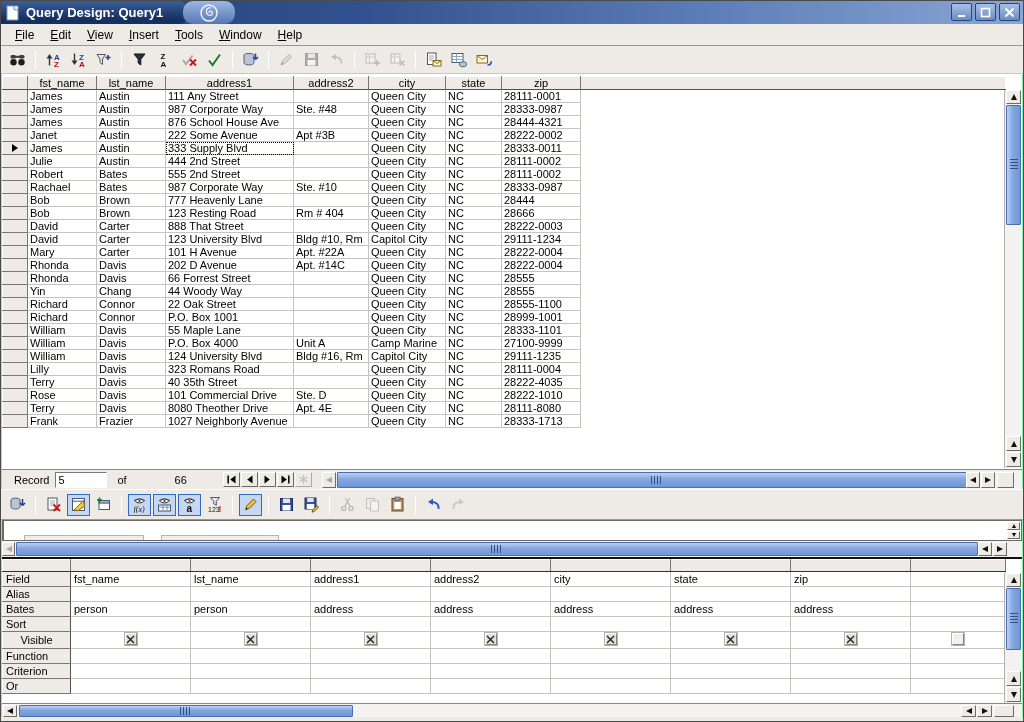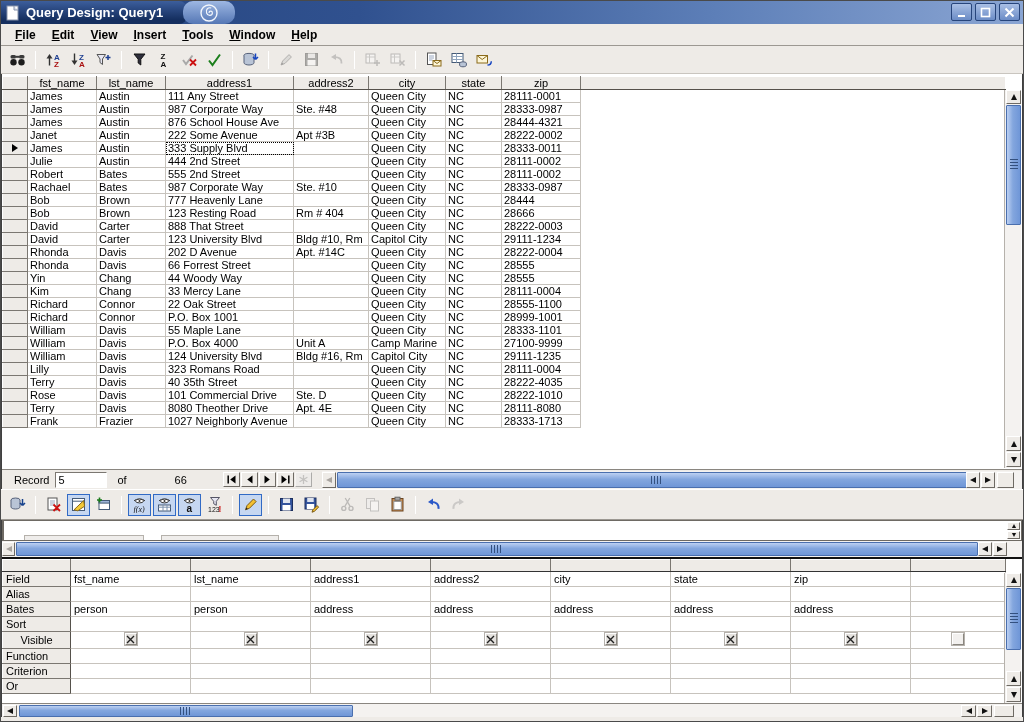--- a/index.html
+++ b/index.html
@@ -1,34 +1,34 @@
 <!DOCTYPE html>
 <html><head>
 <meta charset="utf-8">
 <style>
   * { box-sizing: border-box; margin: 0; padding: 0; }
   html,body { width:1024px; height:722px; }
   body { font-family:"Liberation Sans", sans-serif; background:#9a9a9a; position:relative; overflow:hidden; }
-  .window { position:absolute; inset:0; background:#404040; border:1px solid #4a4a4a; }
+  .window { position:absolute; inset:0; background:#86efac; border:1px solid #4a4a4a; }
 
   
   .titlebar { position:absolute; top:0; left:0; right:0; height:23px;
     background:linear-gradient(90deg,#24437c 0%,#30518f 35%,#5d7fb8 70%,#8aa5d3 100%); display:flex; align-items:center; }
   .title-seg { position:absolute; left:0; top:0; bottom:0; width:186px;
     background:linear-gradient(180deg,#3c5e9c,#152f60 80%); border-radius:0 8px 8px 0; display:flex; align-items:center; gap:6px; padding-left:5px; }
   .title-text { color:#fff; font-weight:bold; font-size:13px; white-space:nowrap; }
   .orb-seg { position:absolute; left:182px; top:0; bottom:0; width:52px;
     background:linear-gradient(180deg,#9db7e2,#5577b5); border-radius:10px; display:flex; align-items:center; justify-content:center; }
   .winbtns { position:absolute; right:3px; top:2px; display:flex; gap:3px; }
   .winbtn { width:21px; height:18px; border:1px solid #27457c; border-radius:2px;
     background:linear-gradient(180deg,#a9bfe5,#6b8cc6); display:flex; align-items:center; justify-content:center; }
 
   
   .menubar { position:absolute; top:23px; left:0; right:0; height:22px; background:#eeebe7;
-    border-bottom:1px solid #9c9892; display:flex; align-items:center; padding-left:6px;font-weight:bold; }
+    border-bottom:1px solid #9c9892; display:flex; align-items:center; padding-left:6px; }
   .menu-item { display:inline-block; font-size:12px; color:#000; padding:2px 8px; }
   .menu-item::first-letter { text-decoration:underline; }
 
   
   .toolbar { position:absolute; left:0; right:0; background:#eeebe7; display:flex; align-items:center; padding-left:4px; }
   .toolbar1 { top:45px; height:28px; border-bottom:1px solid #c9c5bf; }
   .toolbar2 { top:488px; height:31px; border-top:1px solid #fff; border-bottom:1px solid #9c9892; }
   .tbtn { width:23px; height:22px; display:inline-flex; align-items:center; justify-content:center;
     border:1px solid transparent; margin:0 1px; }
   .tbtn.pressed { border:1px solid #316ac5; background:#c6d7f1; }
@@ -424,20 +424,31 @@
             <td class="cell">Carter</td>
             <td class="cell">123 University Blvd</td>
             <td class="cell">Bldg #10, Rm</td>
             <td class="cell">Capitol City</td>
             <td class="cell">NC</td>
             <td class="cell">29111-1234</td>
             <td class="blank"></td>
           </tr>
           <tr>
             <td class="rh"></td>
+            <td class="cell">Mary</td>
+            <td class="cell">Carter</td>
+            <td class="cell">101 H Avenue</td>
+            <td class="cell">Apt. #22A</td>
+            <td class="cell">Queen City</td>
+            <td class="cell">NC</td>
+            <td class="cell">28222-0004</td>
+            <td class="blank"></td>
+          </tr>
+          <tr>
+            <td class="rh"></td>
             <td class="cell">Rhonda</td>
             <td class="cell">Davis</td>
             <td class="cell">202 D Avenue</td>
             <td class="cell">Apt. #14C</td>
             <td class="cell">Queen City</td>
             <td class="cell">NC</td>
             <td class="cell">28222-0004</td>
             <td class="blank"></td>
           </tr>
           <tr>
@@ -453,31 +464,20 @@
           </tr>
           <tr>
             <td class="rh"></td>
             <td class="cell">Yin</td>
             <td class="cell">Chang</td>
             <td class="cell">44 Woody Way</td>
             <td class="cell"></td>
             <td class="cell">Queen City</td>
             <td class="cell">NC</td>
             <td class="cell">28555</td>
-            <td class="blank"></td>
-          </tr>
-          <tr>
-            <td class="rh"></td>
-            <td class="cell">Kim</td>
-            <td class="cell">Chang</td>
-            <td class="cell">33 Mercy Lane</td>
-            <td class="cell"></td>
-            <td class="cell">Queen City</td>
-            <td class="cell">NC</td>
-            <td class="cell">28111-0004</td>
             <td class="blank"></td>
           </tr>
           <tr>
             <td class="rh"></td>
             <td class="cell">Richard</td>
             <td class="cell">Connor</td>
             <td class="cell">22 Oak Street</td>
             <td class="cell"></td>
             <td class="cell">Queen City</td>
             <td class="cell">NC</td>

